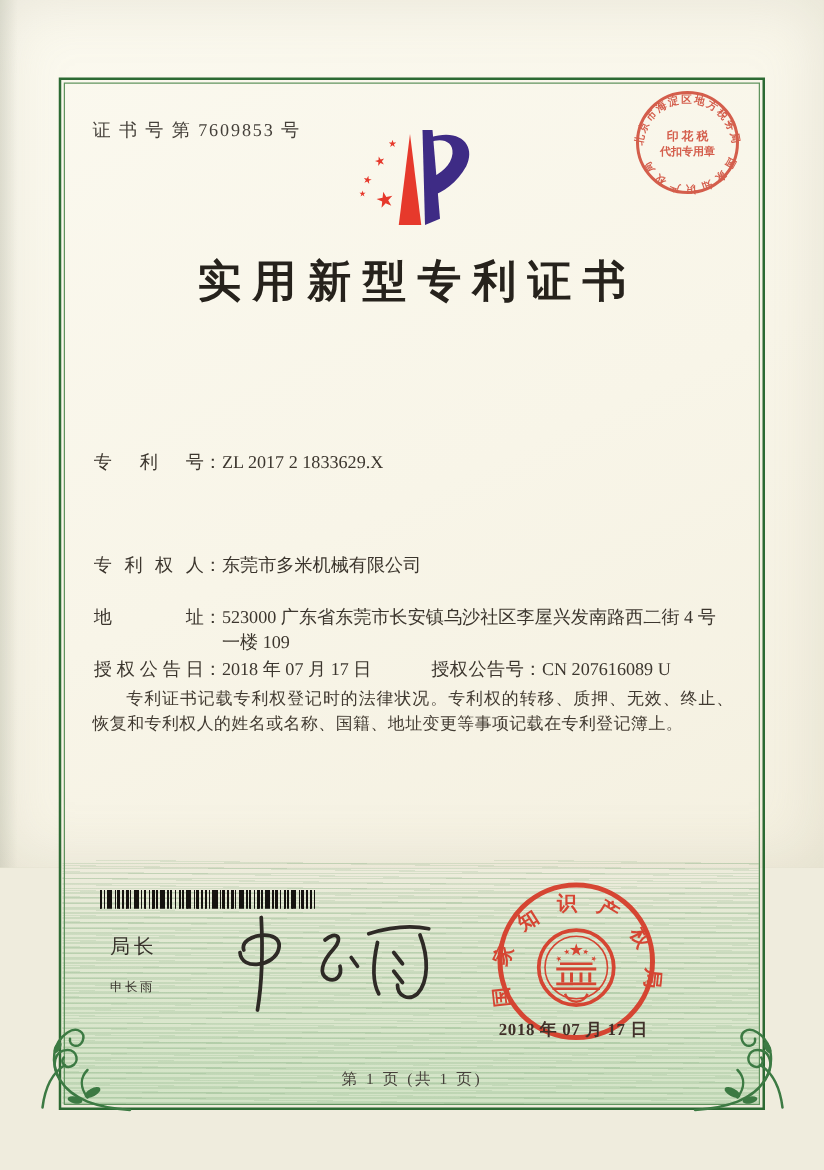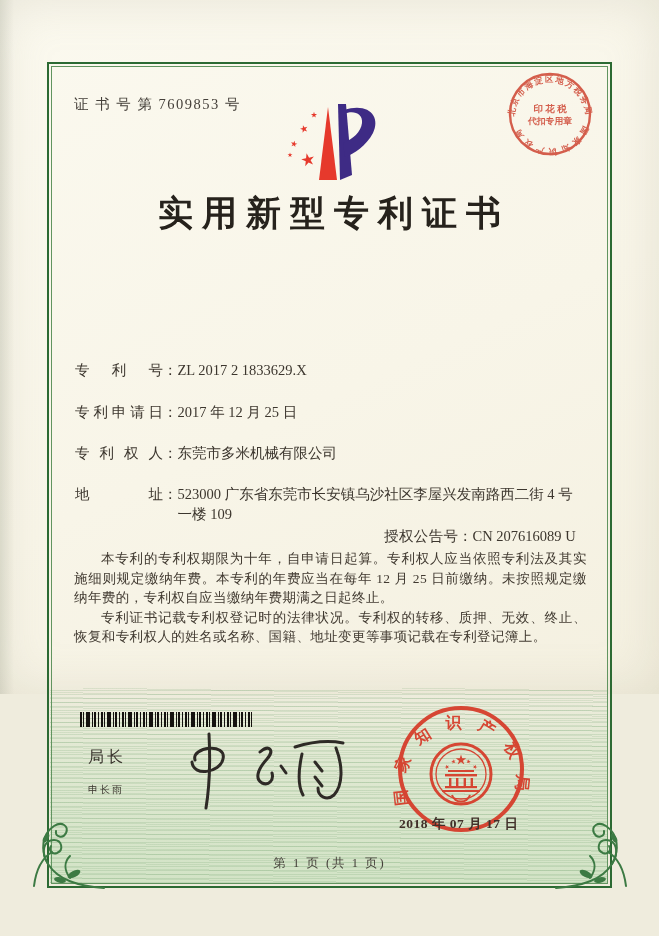--- a/index.html
+++ b/index.html
@@ -32,32 +32,32 @@
       repeating-linear-gradient(0deg, rgba(106,158,104,0.20) 0 1px, rgba(255,255,255,0) 1px 4px),
       linear-gradient(180deg, rgba(213,231,203,0) 0%, rgba(210,229,199,0.45) 28%, rgba(203,225,192,0.8) 100%);
   }
   .cert-no{
     position:absolute;left:74px;top:95px;font-size:14.5px;letter-spacing:1.5px;
     color:#45403a;z-index:4;
   }
   .logo{position:absolute;left:281px;top:102px;z-index:4;}
   .tax-stamp{position:absolute;left:506px;top:70px;z-index:5;opacity:0.88;}
   .title{
-    position:absolute;left:0;right:0;top:190px;margin:0;text-align:center;
+    position:absolute;left:0;right:0;top:190px;margin:12px;text-align:center;
     font-size:35px;font-weight:700;letter-spacing:9px;text-indent:9px;
     color:#26221c;z-index:4;
   }
   .frow{position:absolute;left:75px;font-size:14.5px;line-height:20px;z-index:4;color:#3c362e;}
   .flabel{
     display:inline-block;width:88px;vertical-align:top;
     text-align:justify;text-align-last:justify;-moz-text-align-last:justify;
   }
   .colon{vertical-align:top;}
   .fvalue{display:inline-block;vertical-align:top;max-width:405px;}
-  .grant-right{position:absolute;left:270px;top:0;white-space:nowrap;margin-left:39px;}
+  .grant-right{position:absolute;left:270px;top:0;white-space:nowrap;}
   .grant-right .flabel{width:74px;}
   .paras{
     position:absolute;left:74px;top:549px;width:513px;z-index:4;color:#413a31;
   }
   .paras p{
     margin:0;text-indent:2em;font-size:13.5px;line-height:19.5px;
     text-align:justify;letter-spacing:0.4px;
   }
   .barcode{
     position:absolute;left:80px;top:712px;width:172px;height:15px;z-index:4;
@@ -153,37 +153,36 @@
     </text>
     <text x="44" y="42" text-anchor="middle" fill="#cf4a37" font-size="9.5" font-weight="700" font-family="'Liberation Serif','DejaVu Serif',serif">印 花 税</text>
     <text x="44" y="54" text-anchor="middle" fill="#cf4a37" font-size="8.8" font-weight="700" font-family="'Liberation Serif','DejaVu Serif',serif">代扣专用章</text>
   </svg>
 
   <h1 class="title">实用新型专利证书</h1>
 
   <div class="frow" style="top:360px">
     <span class="flabel">专利号</span><span class="colon">：</span><span class="fvalue">ZL 2017 2 1833629.X</span>
   </div>
-  <div class="frow" style="top:402px">
-    <span class="flabel">专利申请日</span><span class="colon">：</span><span class="fvalue">2017 年 12 月 25 日</span>
-  </div>
   <div class="frow" style="top:443px">
     <span class="flabel">专利权人</span><span class="colon">：</span><span class="fvalue">东莞市多米机械有限公司</span>
   </div>
   <div class="frow" style="top:484px">
     <span class="flabel">地址</span><span class="colon">：</span><span class="fvalue" style="width:402px">523000 广东省东莞市长安镇乌沙社区李屋兴发南路西二街 4 号一楼 109</span>
   </div>
   <div class="frow" style="top:526px;width:512px">
+    <span>
+      <span class="flabel">授权公告日</span><span class="colon">：</span><span class="fvalue">2018 年 07 月 17 日</span>
+    </span>
     <span class="grant-right">
       <span class="flabel">授权公告号</span><span class="colon">：</span><span class="fvalue">CN 207616089 U</span>
     </span>
   </div>
 
   <div class="paras">
-    <p>本专利的专利权期限为十年，自申请日起算。专利权人应当依照专利法及其实施细则规定缴纳年费。本专利的年费应当在每年 12 月 25 日前缴纳。未按照规定缴纳年费的，专利权自应当缴纳年费期满之日起终止。</p>
     <p>专利证书记载专利权登记时的法律状况。专利权的转移、质押、无效、终止、恢复和专利权人的姓名或名称、国籍、地址变更等事项记载在专利登记簿上。</p>
   </div>
 
   <div class="barcode"></div>
 
   <div class="director-title">局长</div>
   <div class="director-name">申长雨</div>
 
   <svg class="autograph" width="195" height="95" viewBox="0 0 195 95">
     <g stroke="#2e2a26" stroke-width="3" fill="none" stroke-linecap="round" stroke-linejoin="round">

